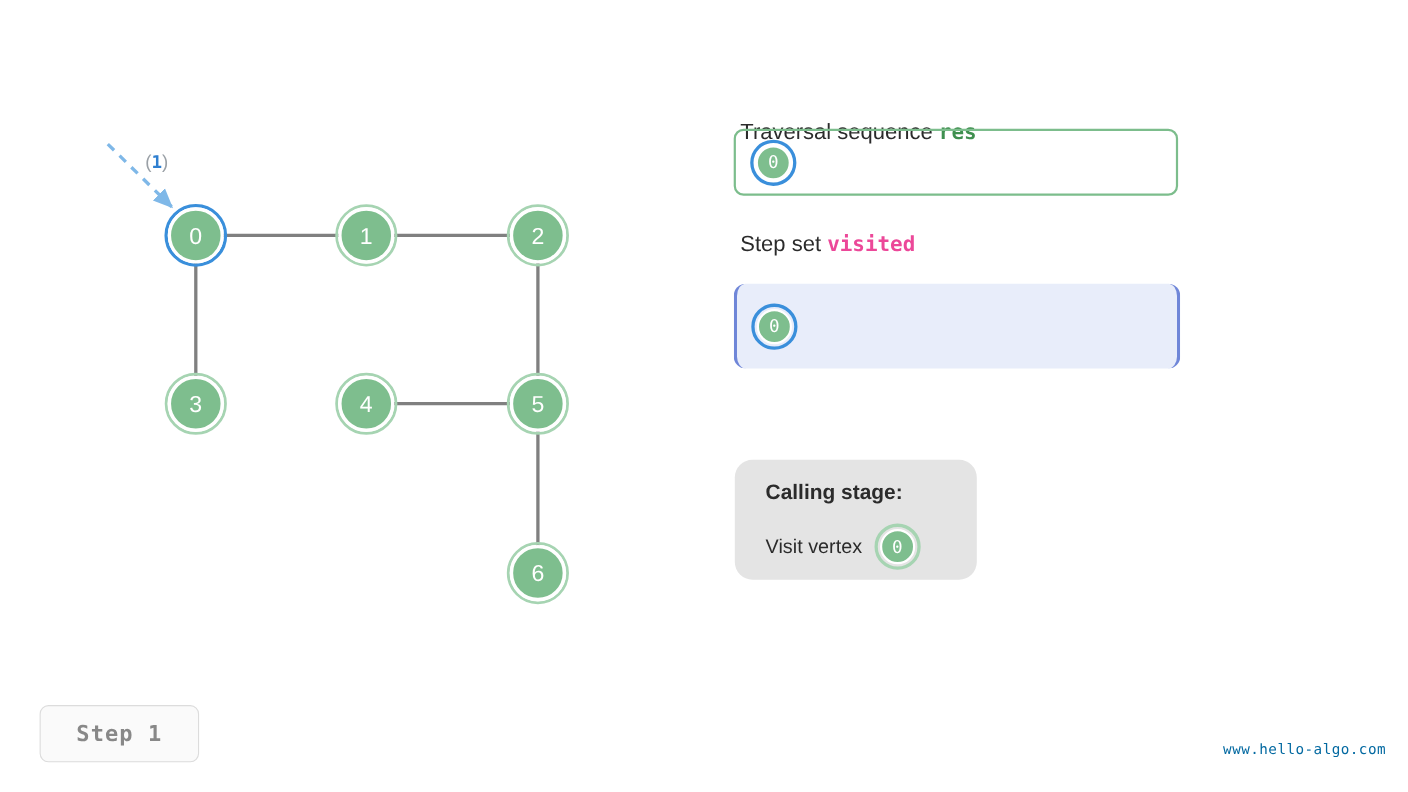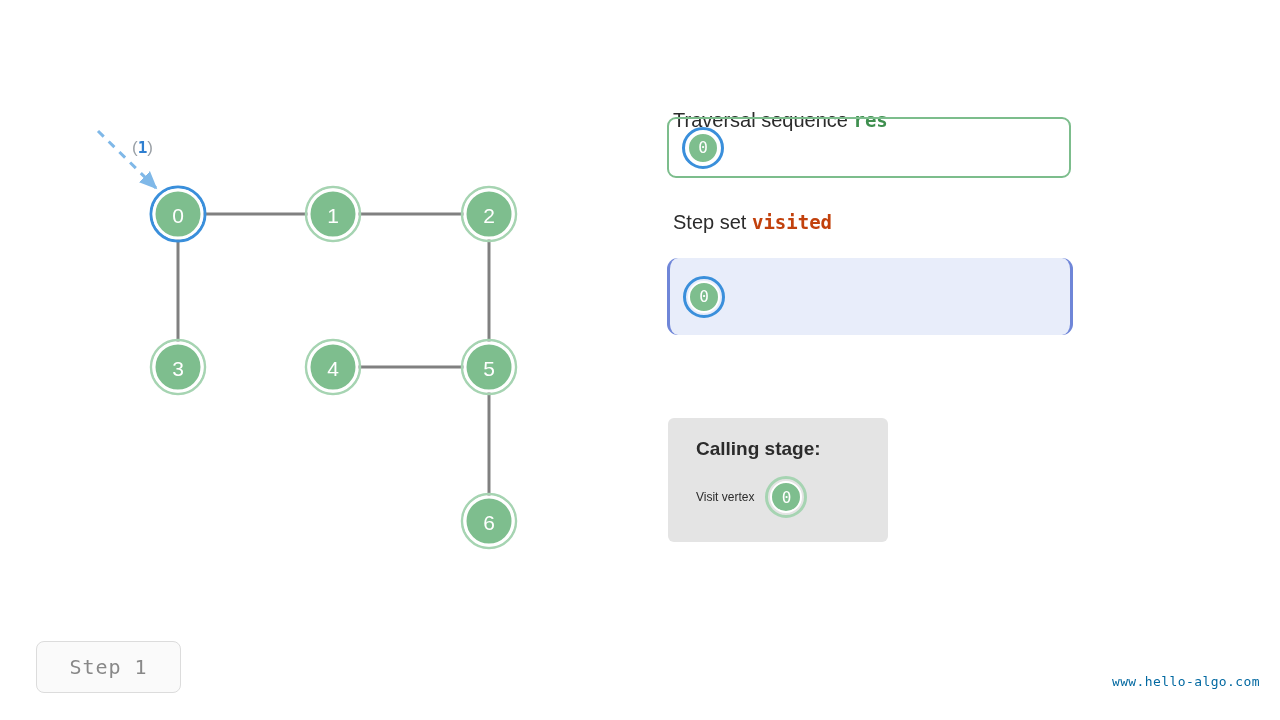--- a/index.html
+++ b/index.html
@@ -60,21 +60,21 @@
     font-size: 20px;
     color: #2b2b2b;
     white-space: nowrap;
   }
   .panel-title .code {
     font-family: "DejaVu Sans Mono", monospace;
     font-weight: bold;
     font-size: 19px;
   }
   .code-green { color: #3f8f4f; }
-  .code-blue  { color: #c2410c; text-align: right; }
+  .code-blue  { color: #ec4899; text-align: right; }
 
   #res-box {
     position: absolute;
     left: 667px;
     top: 117px;
     width: 404px;
     height: 61px;
     border: 2px solid #7cbd8c;
     border-radius: 9px;
     box-sizing: border-box;
@@ -138,41 +138,41 @@
     font-size: 16px;
     color: #ffffff;
   }
 
   
   #stage-box {
     position: absolute;
     left: 668px;
     top: 418px;
     width: 220px;
-    height: 124px;
+    height: 109px;
     background: #e4e4e4;
-    border-radius: 6px;
+    border-radius: 16px;
     box-sizing: border-box;
     padding: 20px 0 0 28px;
   }
   #stage-title {
     font-family: "Liberation Sans", sans-serif;
     font-size: 19px;
     font-weight: bold;
     color: #2b2b2b;
   }
   #stage-row {
     margin-top: 16px;
     display: flex;
     align-items: center;
     gap: 11px;
   }
   #stage-text {
     font-family: "Liberation Sans", sans-serif;
-    font-size: 12px;
+    font-size: 18px;
     color: #2b2b2b;
   }
   .token.plain .ring { border-color: #a6d4b2; }
   .token.plain .disc { border-color: #ffffff; }
 
   
   #step-badge {
     position: absolute;
     left: 36px;
     top: 641px;
@@ -182,21 +182,21 @@
     border-radius: 8px;
     background: #fafafa;
     box-sizing: border-box;
     display: flex;
     align-items: center;
     justify-content: center;
   }
   #step-label {
     font-family: "DejaVu Sans Mono", monospace;
     font-size: 20px;
-    font-weight: normal;
+    font-weight: bold;
     color: #888888;
     letter-spacing: 1px;
     text-align: center;
   }
 
   #watermark {
     position: absolute;
     right: 20px;
     top: 674px;
     font-family: "DejaVu Sans Mono", monospace;

